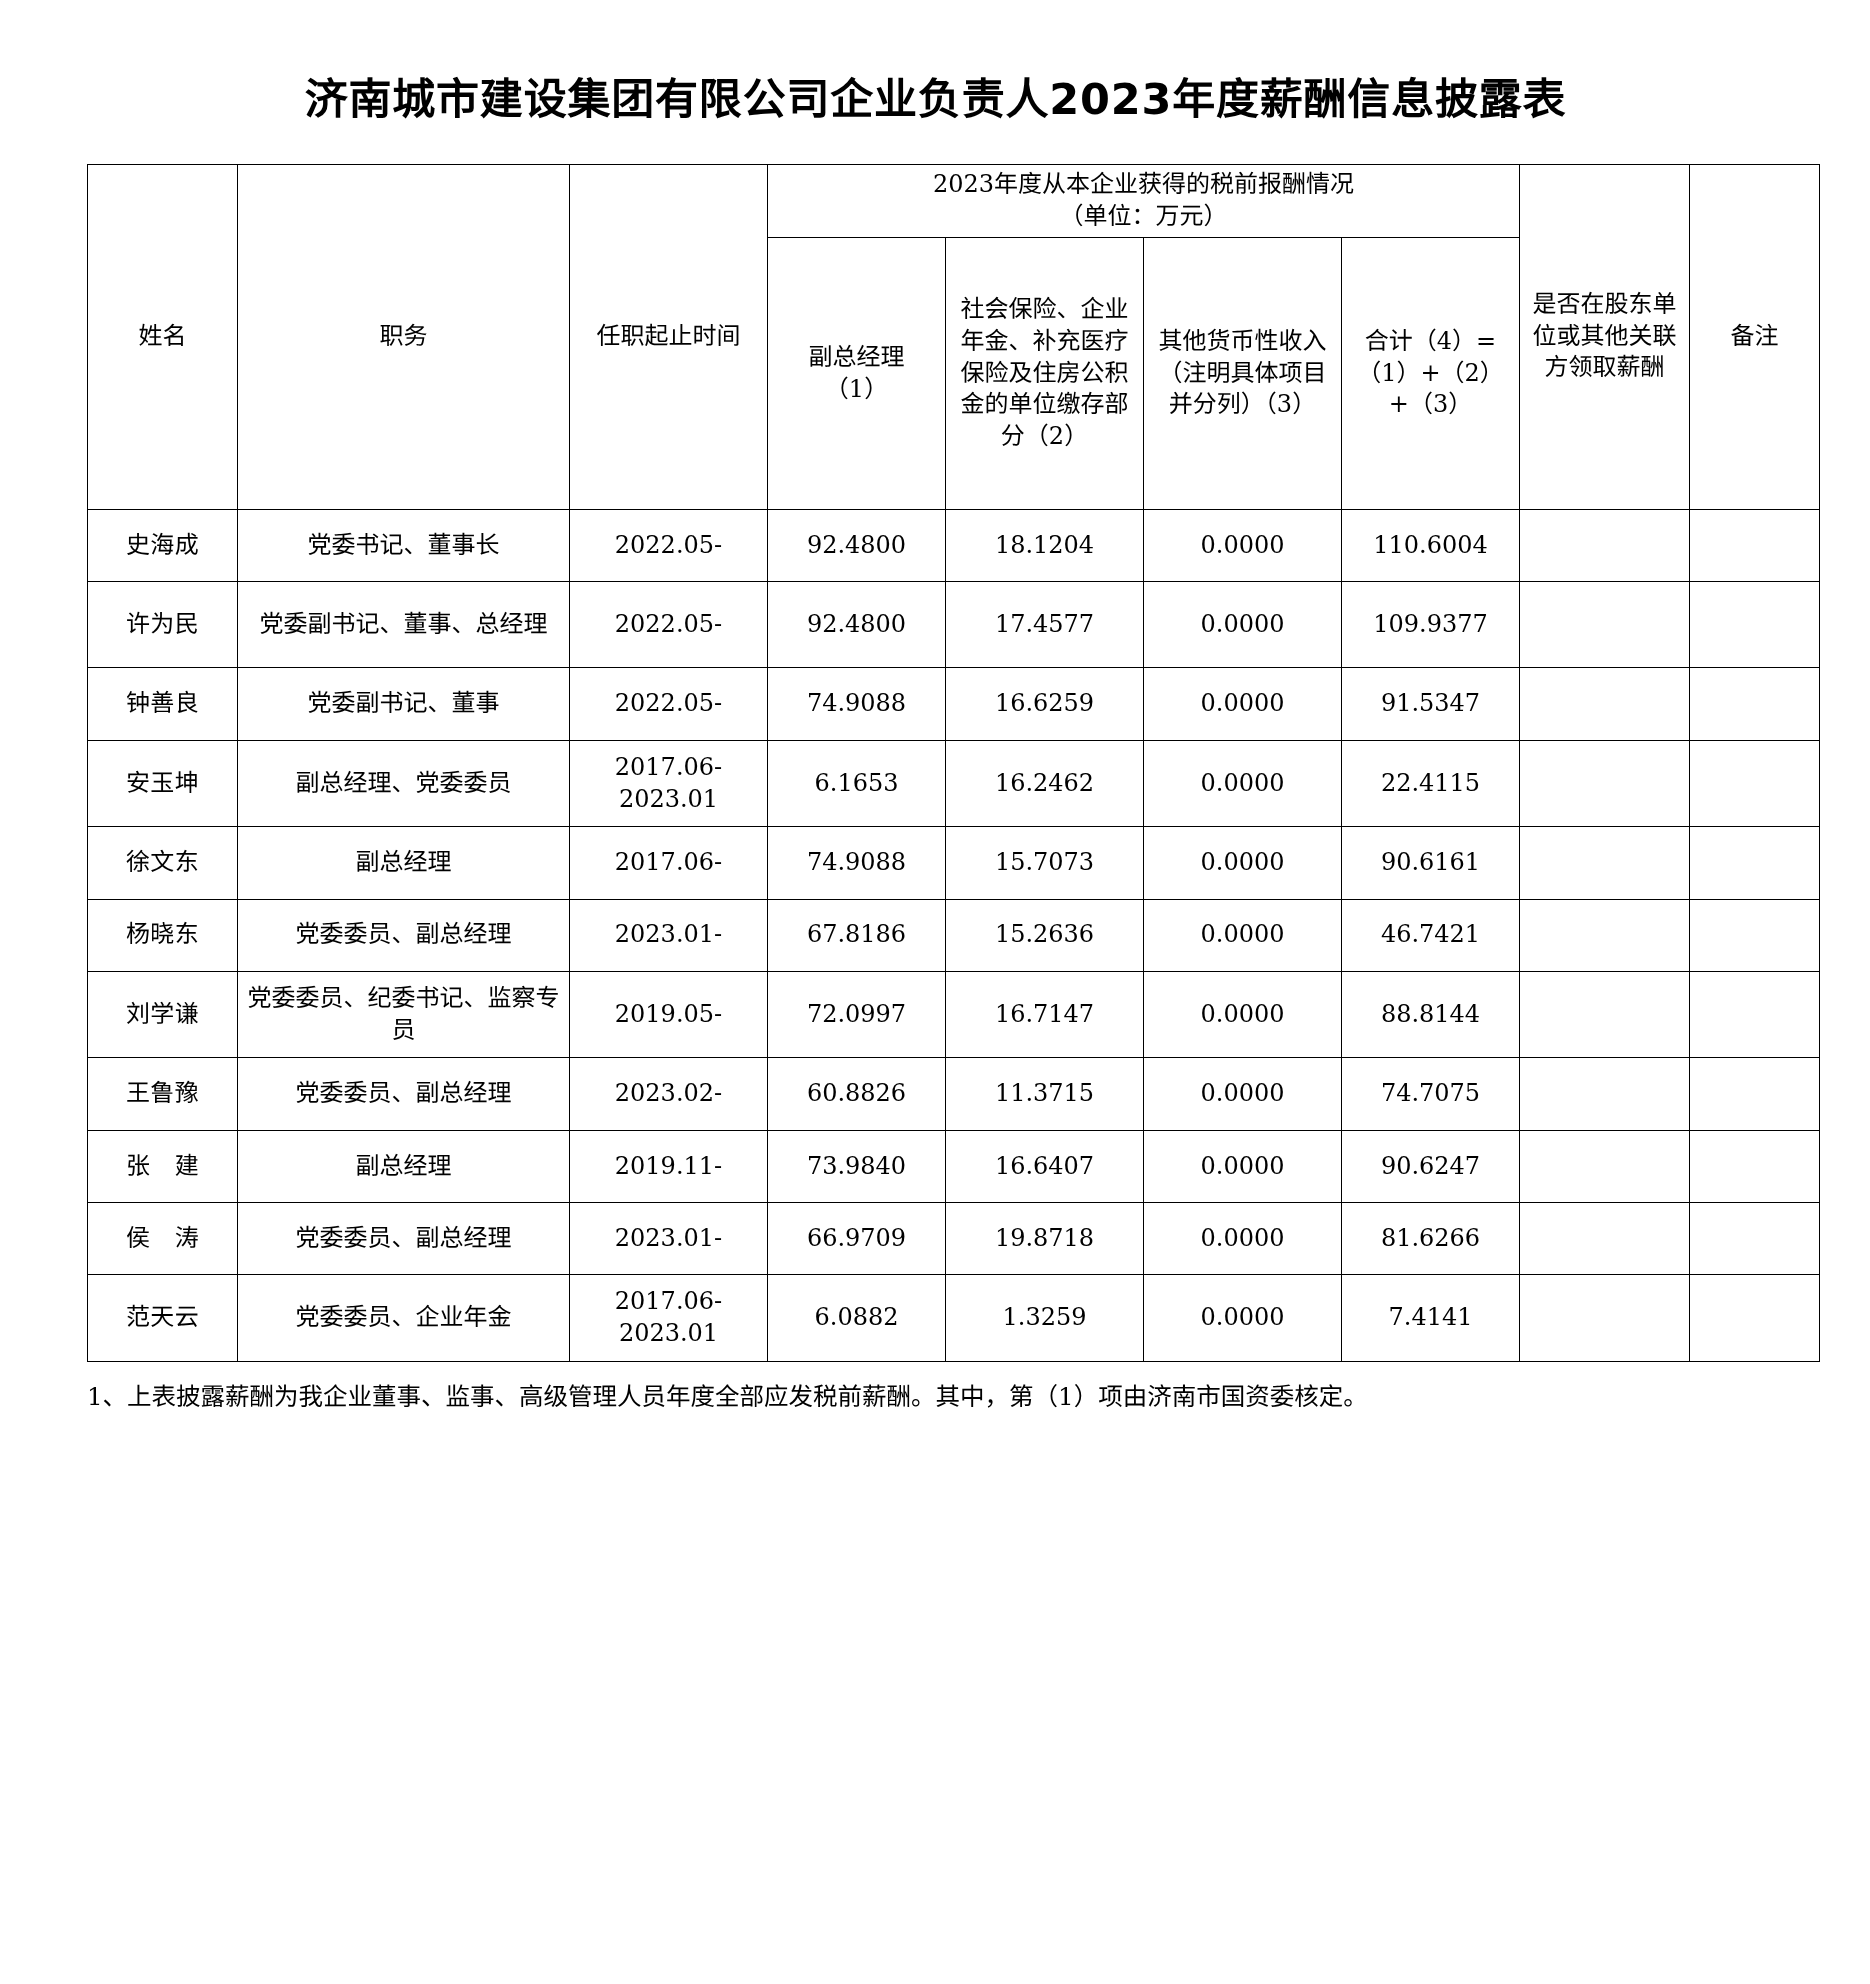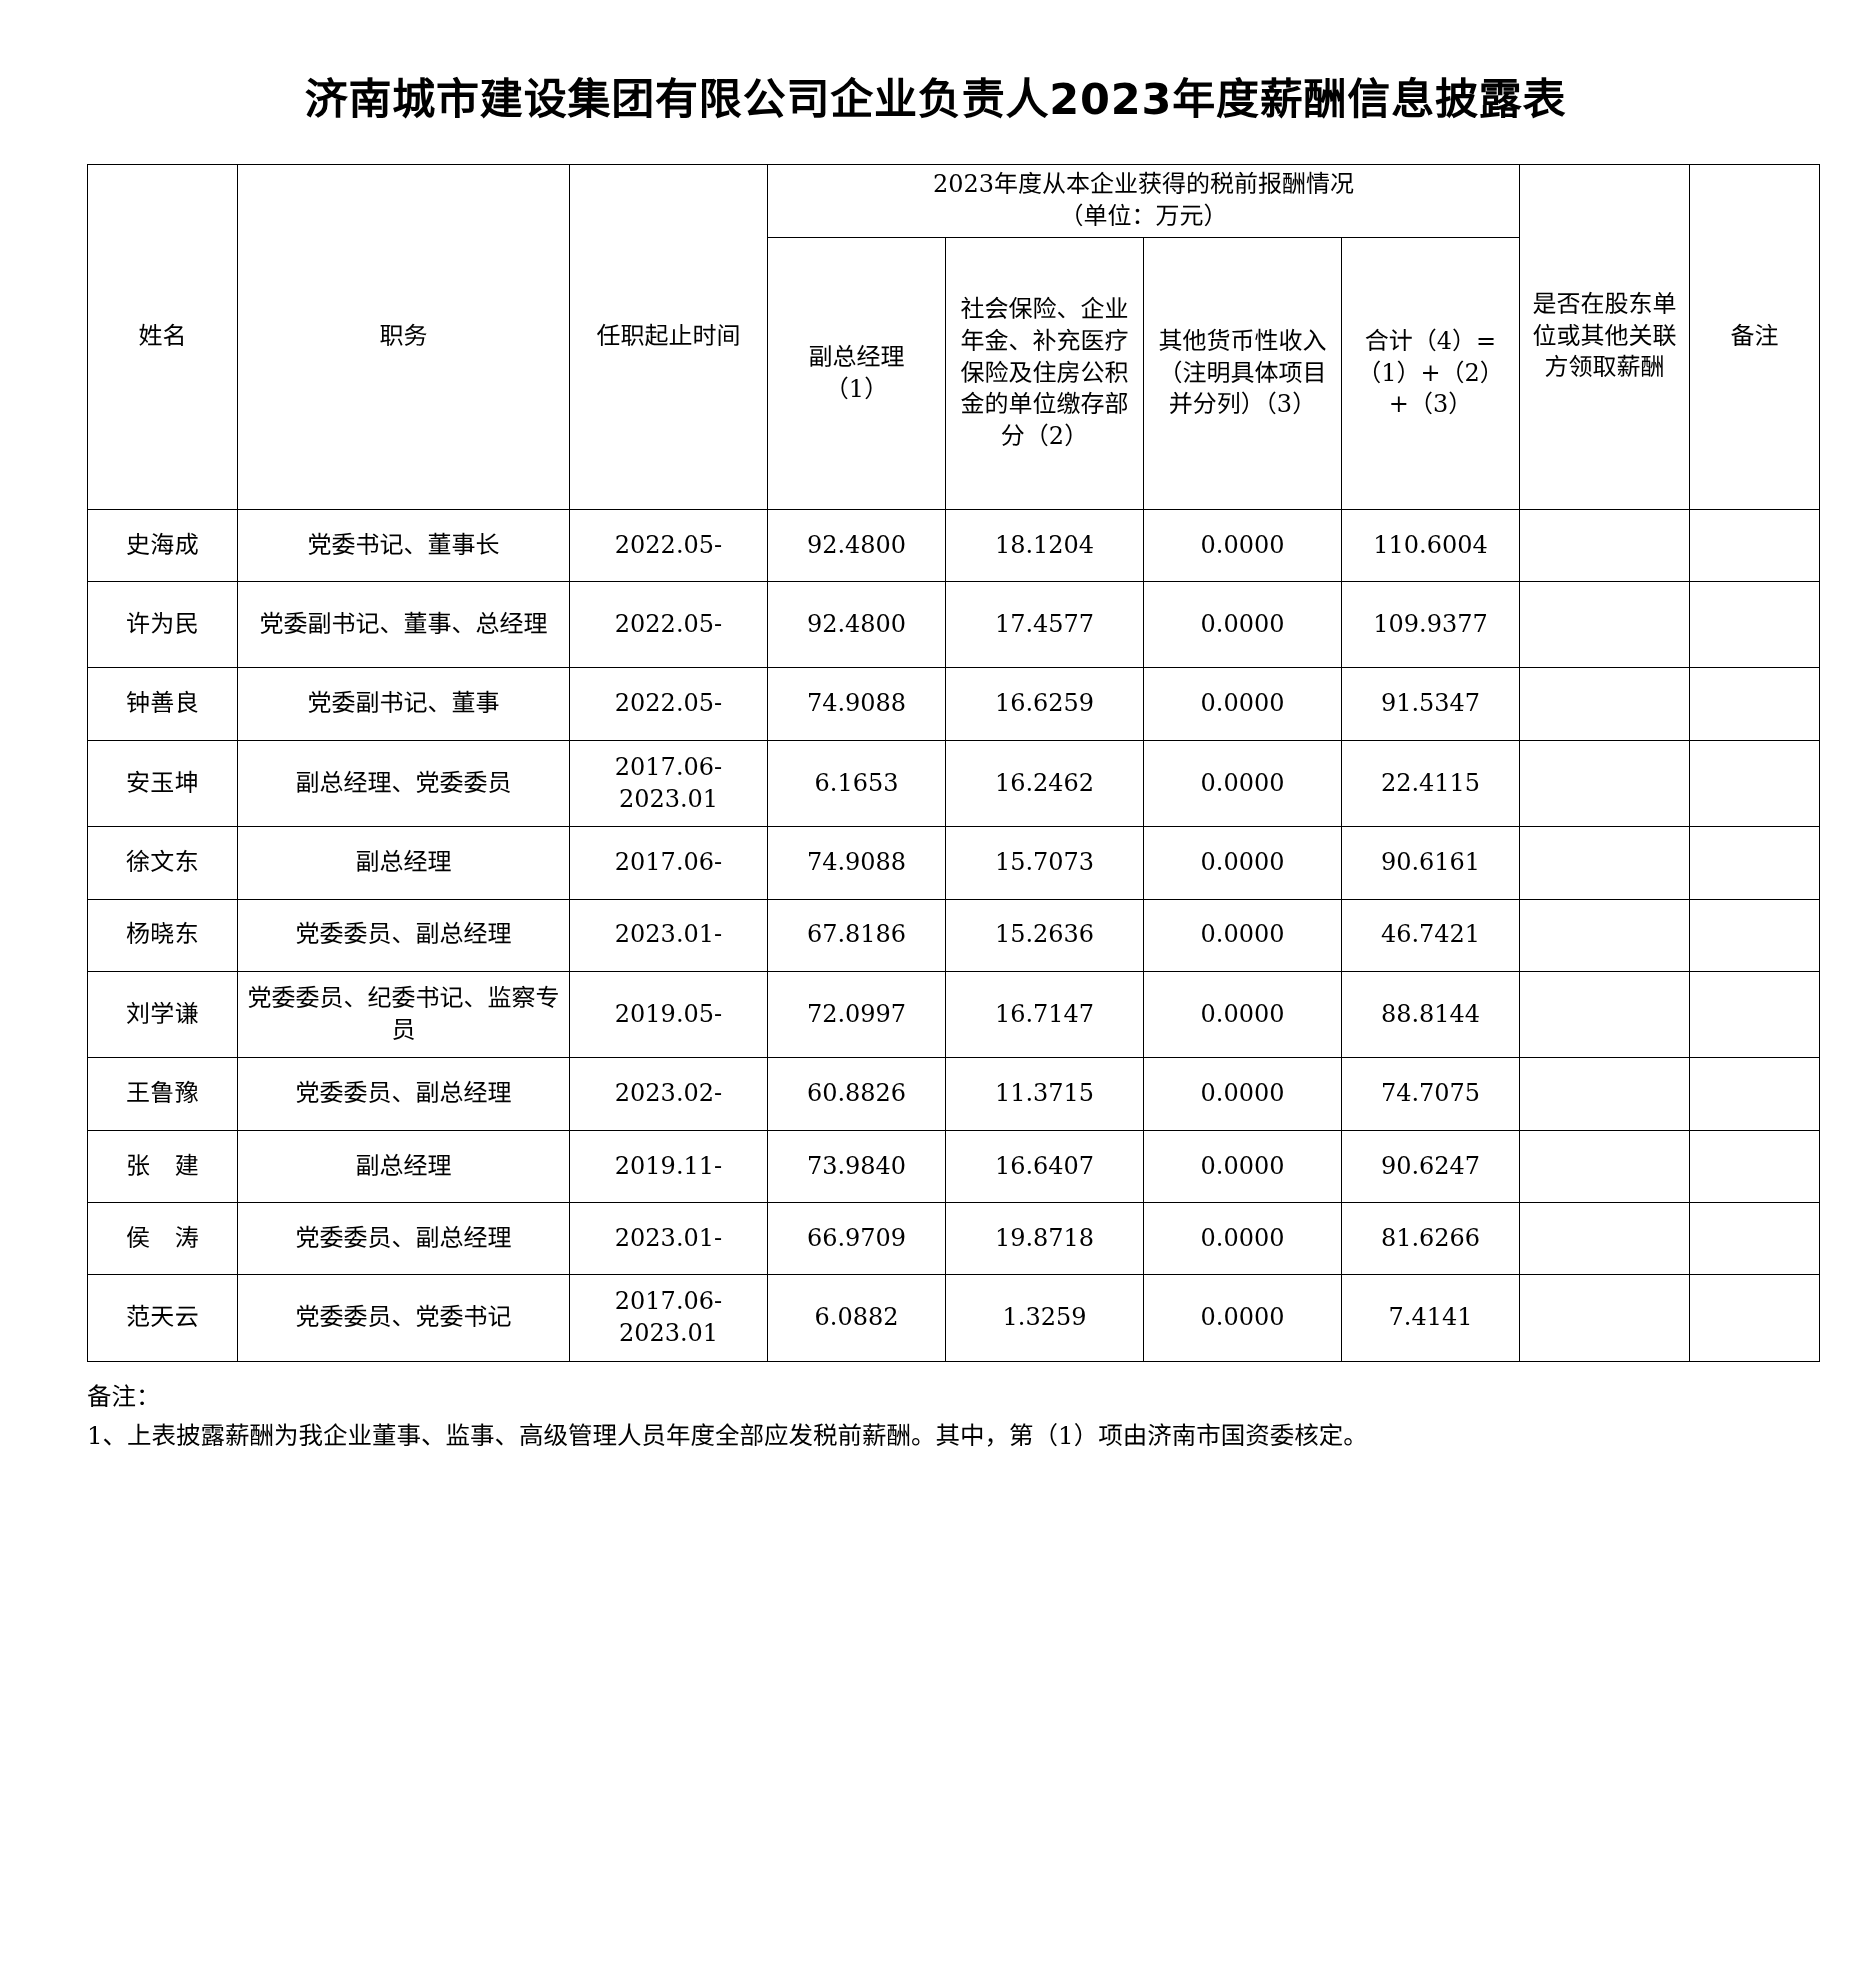--- a/index.html
+++ b/index.html
@@ -255,31 +255,30 @@
         <td class="term-cell">2023.01-</td>
         <td class="num-cell">66.9709</td>
         <td class="num-cell">19.8718</td>
         <td class="num-cell">0.0000</td>
         <td class="num-cell">81.6266</td>
         <td></td>
         <td></td>
       </tr>
       <tr class="data-row tall">
         <td class="name-cell">范天云</td>
-        <td class="post-cell">党委委员、党委书记</td>
+        <td class="post-cell">党委委员、企业年金</td>
         <td class="term-cell">2017.06-2023.01</td>
         <td class="num-cell">6.0882</td>
         <td class="num-cell">1.3259</td>
         <td class="num-cell">0.0000</td>
         <td class="num-cell">7.4141</td>
         <td></td>
         <td></td>
       </tr>
     </tbody>
   </table>
 
   <div class="notes">
-    <div>备注：</div>
     <div class="note-body">1、上表披露薪酬为我企业董事、监事、高级管理人员年度全部应发税前薪酬。其中，第（1）项由济南市国资委核定。</div>
   </div>
 
 </div>
 
 
 </body></html>

